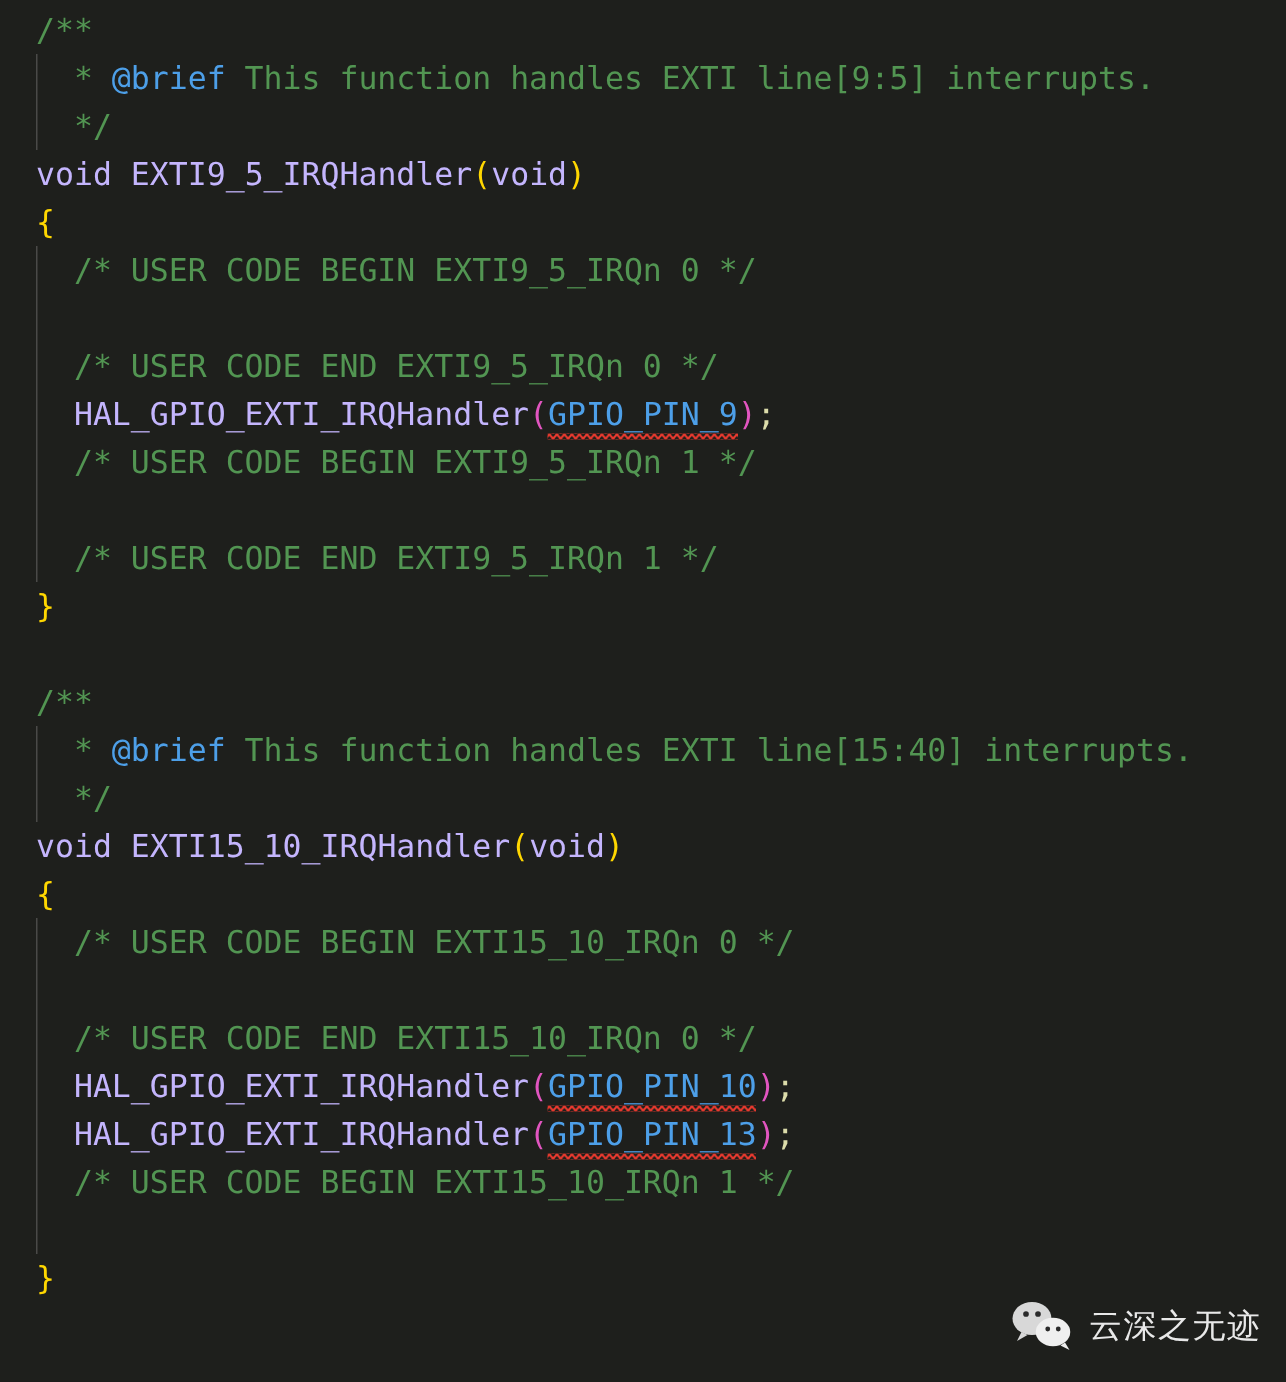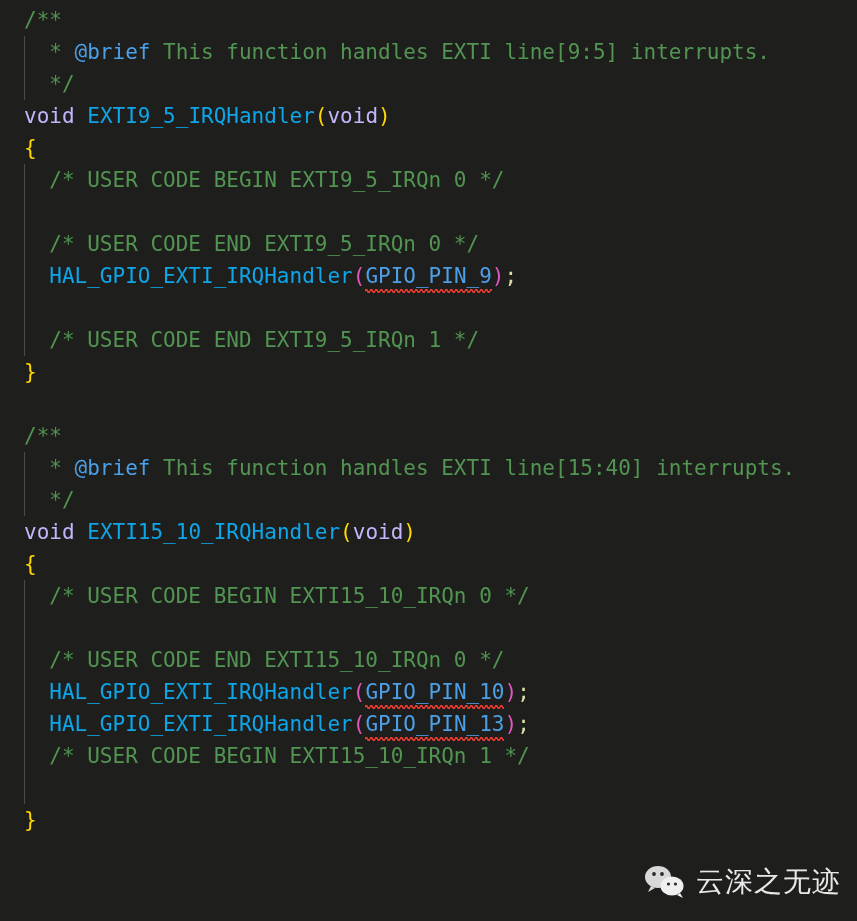--- a/index.html
+++ b/index.html
@@ -42,21 +42,21 @@
     top: 0;
     width: 1px;
     height: 32px;
     background: #4a4a48;
   }
 
   
   .t-comment  { color: #529552; }
   .t-doctag   { color: #4d9fe8; }
   .t-keyword  { color: #c4b5fd; }
-  .t-func     { color: #0ea5e9; }
+  .t-func     { color: #c4b5fd; }
   .t-brace    { color: #ffd700; }
   .t-paren-y  { color: #ffd700; }
   .t-paren-m  { color: #e255c0; }
   .t-punct    { color: #dcdcaa; }
   .t-macro    { color: #4d9fe8; }
 
   
   .squiggle {
     position: relative;
     display: inline-block;
@@ -82,21 +82,21 @@
     right: 16px;
     bottom: 20px;
     display: flex;
     align-items: center;
     gap: 10px;
     user-select: none;
   }
   #watermark .wm-text {
     color: #e8e8e8;
     font-family: "DejaVu Sans", "Liberation Sans", sans-serif;
-    font-size: 28px;
+    font-size: 22px;
     letter-spacing: 1px;
   }
   .wechat-glyph { display: block; }
 </style>
 </head>
 <body>
 
 <div id="editor">
 
   <div class="code-line"><span class="t-comment">/**</span></div>
@@ -110,20 +110,21 @@
   <div class="code-line"><span class="t-brace">{</span></div>
 
   <div class="code-line guide"><span class="t-comment">  /* USER CODE BEGIN EXTI9_5_IRQn 0 */</span></div>
 
   <div class="code-line guide"><span></span></div>
 
   <div class="code-line guide"><span class="t-comment">  /* USER CODE END EXTI9_5_IRQn 0 */</span></div>
 
   <div class="code-line guide"><span class="t-func">  HAL_GPIO_EXTI_IRQHandler</span><span class="t-paren-m">(</span><span class="squiggle t-macro">GPIO_PIN_9</span><span class="t-paren-m">)</span><span class="t-punct">;</span></div>
 
+  <div class="code-line guide"><span class="t-comment">  /* USER CODE BEGIN EXTI9_5_IRQn 1 */</span></div>
 
   <div class="code-line guide"><span></span></div>
 
   <div class="code-line guide"><span class="t-comment">  /* USER CODE END EXTI9_5_IRQn 1 */</span></div>
 
   <div class="code-line"><span class="t-brace">}</span></div>
 
   <div class="code-line"><span></span></div>
 
   <div class="code-line"><span class="t-comment">/**</span></div>

